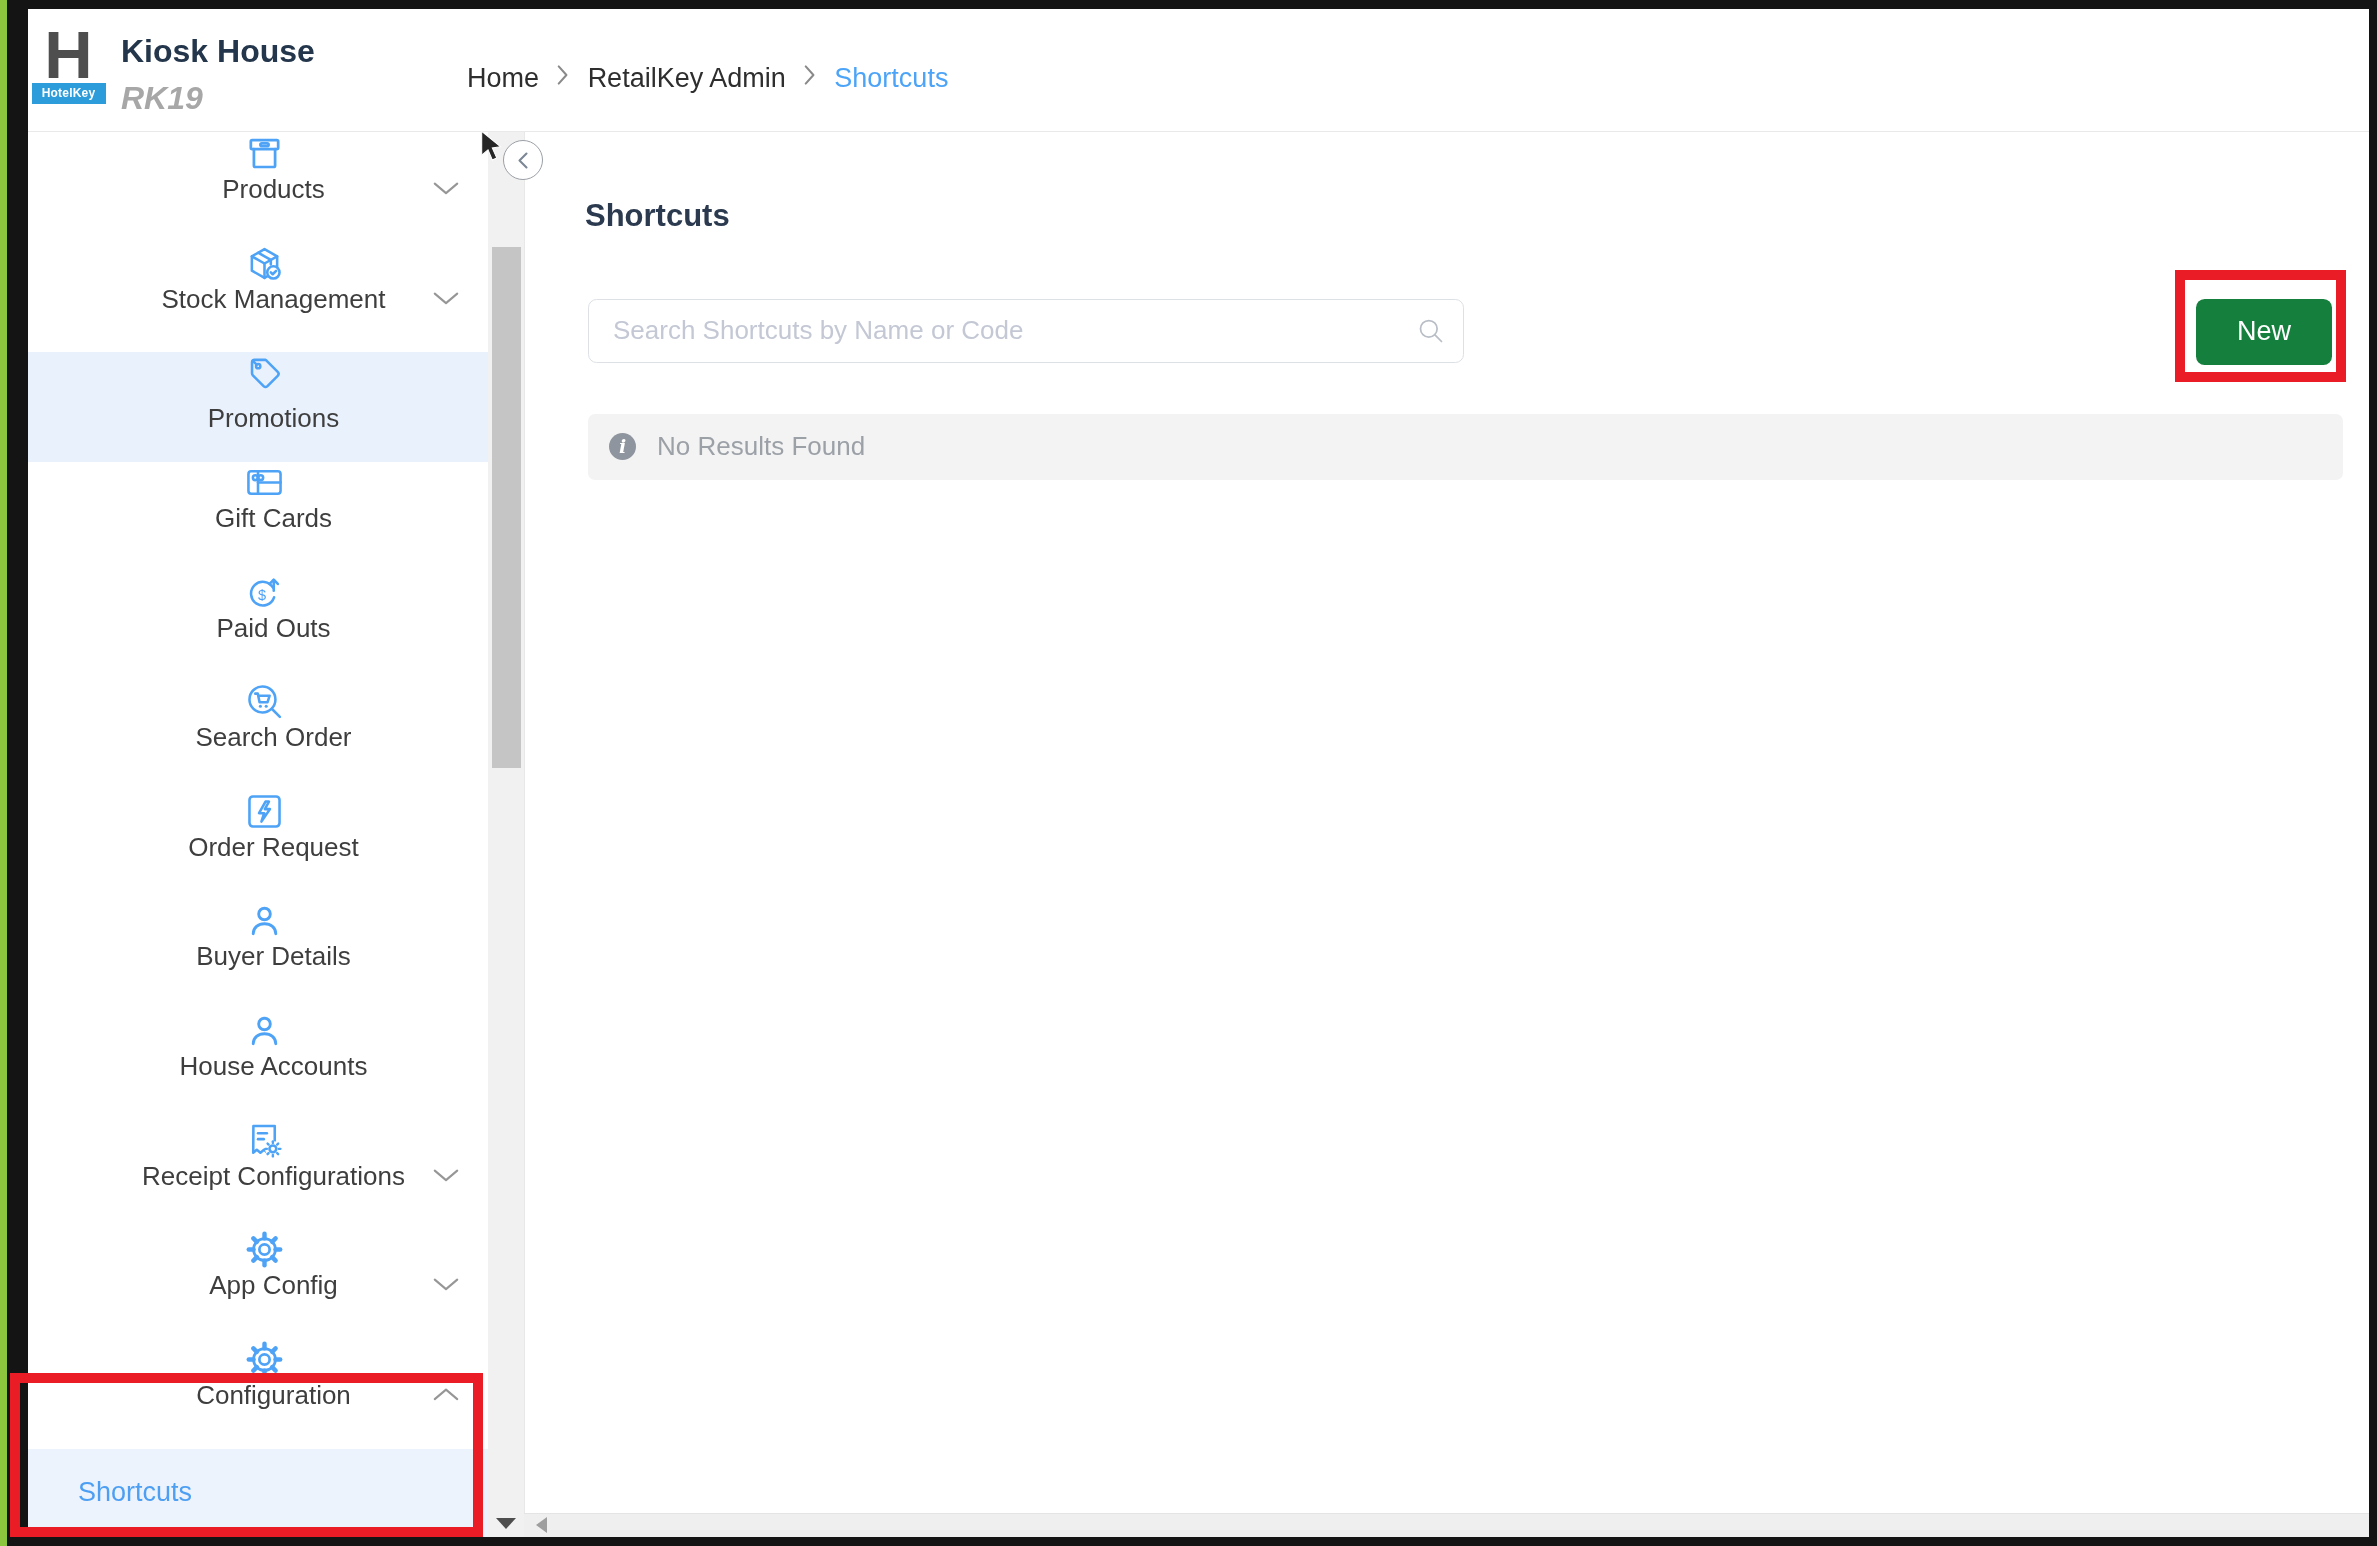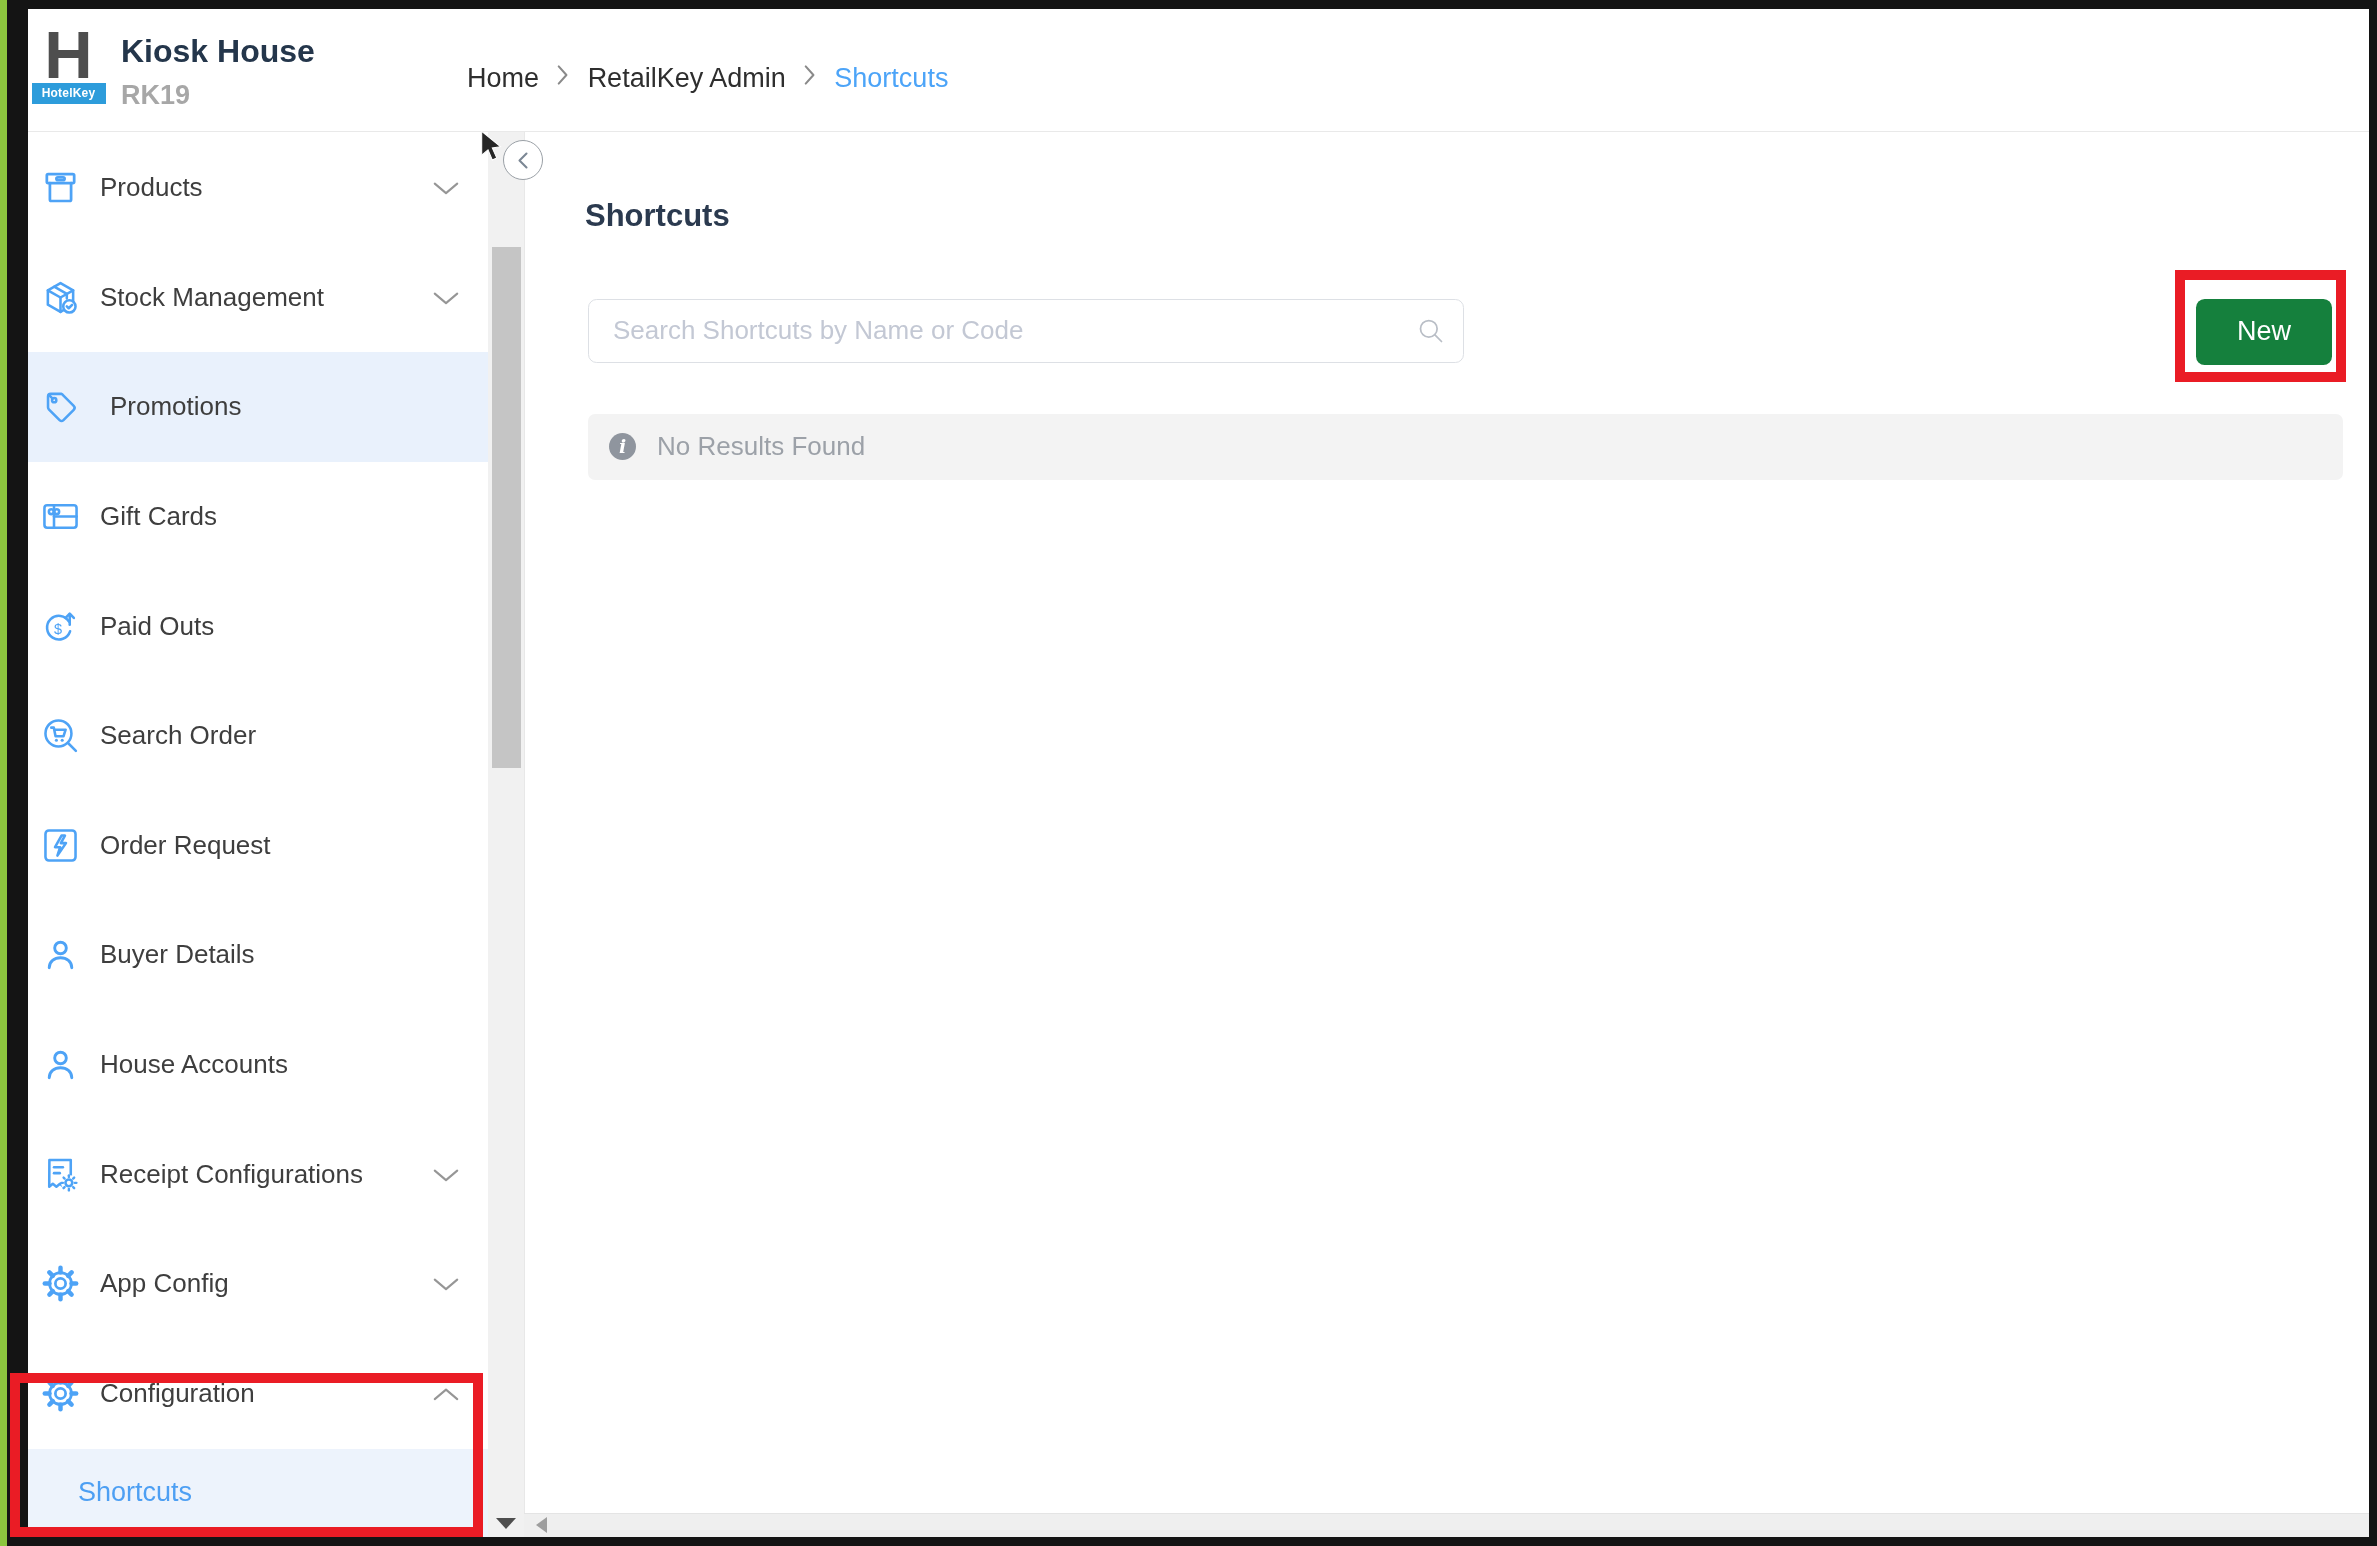--- a/index.html
+++ b/index.html
@@ -9,28 +9,28 @@
   .screen { position:relative; width:2377px; height:1546px; background:#141414; overflow:hidden; }
   .green-edge { position:absolute; left:0; top:0; width:7px; height:100%; background:#8CC63E; }
 
   .app { position:absolute; left:28px; top:8.6px; width:2341px; height:1528px; background:#fff; }
 
   
   .header { position:absolute; left:0; top:0; width:2341px; height:123px; background:#fff; border-bottom:1.7px solid #E9E9E9; }
   .logo-h { position:absolute; left:12px; top:12px; width:57px; text-align:center; font-size:67px; font-weight:700; color:#4E4E4E; line-height:1; }
   .logo-band { position:absolute; left:3.5px; top:74px; width:74px; height:21.6px; background:#2D9CDB; color:#fff; font-size:12px; font-weight:700; text-align:center; line-height:21.6px; letter-spacing:0.2px; }
   .prop-title { position:absolute; left:93px; top:24px; font-size:32px; font-weight:700; color:#24364B; }
-  .prop-sub { position:absolute; left:93px; top:71px; font-size:27px; font-weight:700; color:#A7A7A7; }
+  .prop-sub { position:absolute; left:93px; top:71px; font-size:32px; font-weight:700; color:#A7A7A7;font-style:italic; }
   .breadcrumb { position:absolute; left:439px; top:0; height:123px; display:flex; align-items:center; gap:17.3px; font-size:27px;margin-top:8px; }
   .crumb { color:#2E2E2E; cursor:pointer; }
   .crumb.active { color:#4CA4F8; }
 
   
   .sidebar { position:absolute; left:0; top:124px; width:460px; height:1404px; background:#fff; }
-  .nav-item { position:absolute; left:0; width:460px; height:110px; display:flex; align-items:center; padding-left:12px; cursor:pointer; }
+  .nav-item { position:absolute; left:0; width:460px; height:110px; display:flex; align-items:center; padding-left:12px; cursor:pointer;flex-direction:column; }
   .nav-item.active { background:#E9F1FC;gap:10px; }
   .nav-ico { width:41px; height:41px; flex:0 0 41px; }
   .nav-ico svg { width:41px; height:41px; display:block; }
   .nav-label { margin-left:19px; font-size:26px; color:#3E3E3E; white-space:nowrap; }
   .nav-chev { position:absolute; left:404px; top:50%; margin-top:-7px; width:29px; height:15.5px; }
   .nav-chev svg { display:block; }
   .nav-sub { position:absolute; left:0; top:1316px; width:460px; height:88px; background:#EDF3FC; display:flex; align-items:center; padding-left:50px; cursor:pointer; }
   .nav-sub .sub-label { font-size:27px; color:#4D9FF3; }
 
   

